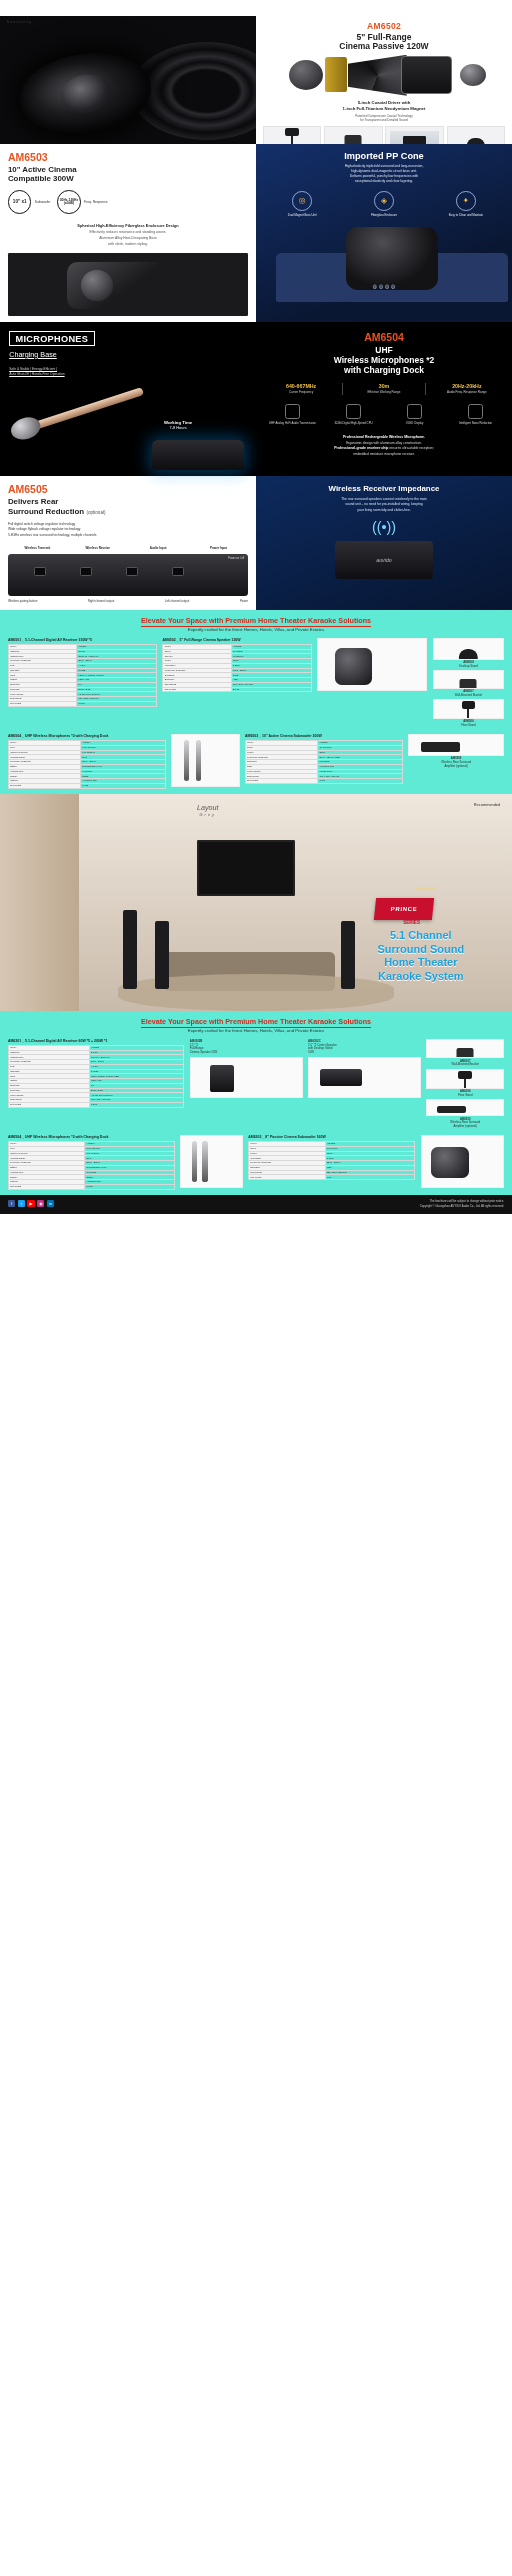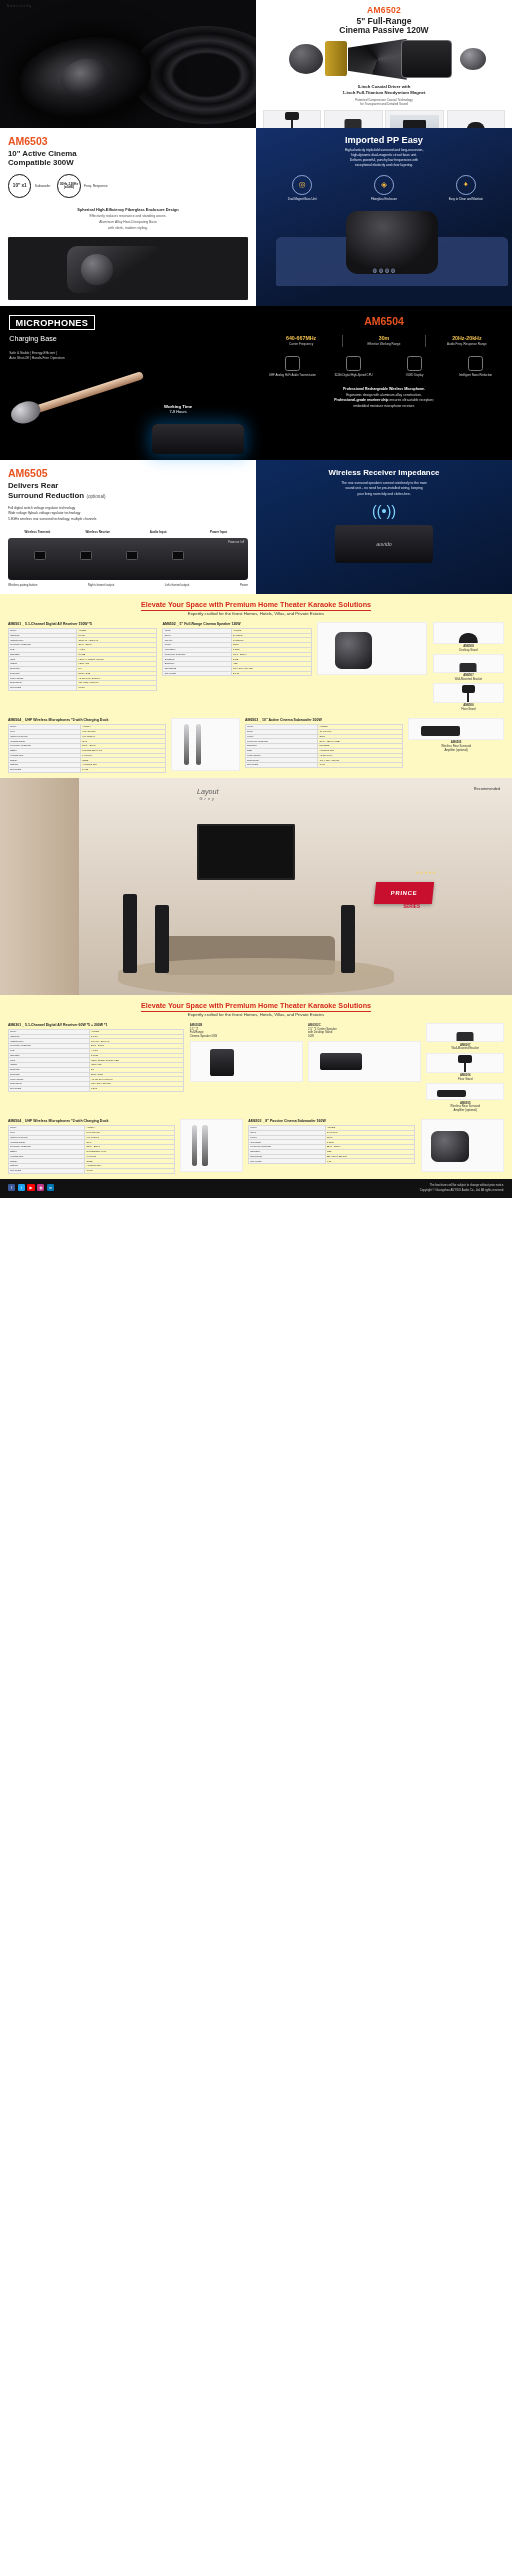--- a/index.html
+++ b/index.html
@@ -3,21 +3,21 @@
 <meta charset="utf-8">
 <style>
   * { box-sizing: border-box; margin:0; padding:0; }
   body {
     width: 512px;
     background: #ffffff;
     font-family: "Liberation Sans", sans-serif;
     color: #222;
     -webkit-font-smoothing: antialiased;
   }
-  .page { width:512px; position:relative; }
+  .page { width:512px; position:relative;margin-top:16px; }
 
   
   .sec-am6502 { display:flex; height:128px; }
   .s1-left {
     width:256px; background:#0b0b0d; position:relative; overflow:hidden;
   }
   .s1-left .watermark { position:absolute; top:2.6px; left:6.6px; color:#3a3a3a; font-size:3.9px; letter-spacing:0.7px;}
   .spk-cone {
     position:absolute; left:19.7px; top:38px; width:131px; height:79px;
     border-radius:50%/48%;
@@ -85,21 +85,21 @@
   .icon3 .it { flex:1; text-align:center; }
   .icon3 .ic { width:19.7px; height:19.7px; margin:0 auto; border-radius:50%; border:0.7px solid #8fa8d8; display:flex;align-items:center;justify-content:center;font-size:7.9px;color:#f4b942;}
   .icon3 .tx { font-size:2.8px; margin-top:2px; color:#e7edf9;}
   .s2-right .shot { margin-top:6.6px; height:79px; position:relative;}
   .s2-right .shot .sofa { position:absolute; left:11.8px; bottom:0; width:232px; height:49px; background:#2c3f70; border-radius:5.3px 5.3px 2px 2px; opacity:.85;}
   .s2-right .shot .subimg { position:absolute; left:82px; top:3.9px; width:92px; height:63px; border-radius:11.8px; background:radial-gradient(ellipse at 40% 25%,#4d4d52,#131316 65%);}
   .s2-right .dots { position:absolute; top:60px; left:0; right:0; display:flex; justify-content:center; gap:17px; font-size:5.3px; color:#9fb6e6;}
 
   
   .sec-mic { display:flex; background:#000; color:#fff; }
-  .s3-left { width:256px; padding:9.2px 9.2px; position:relative;}
+  .s3-left { width:256px; padding:9.2px 9.2px; position:relative;text-decoration:underline;}
   .s3-left .mtitle { font-size:9.2px; font-weight:bold; letter-spacing:0.3px; border:1.3px solid #fff; display:inline-block; padding:1.3px 5.3px;}
   .s3-left .msub { font-size:7.2px; margin-top:3.9px; }
   .s3-left .feat { font-size:3.3px; color:#ccc; margin-top:7.9px; line-height:1.6;}
   .mic-art { position:absolute; left:9.2px; top:72px; width:151px; height:39px; transform:rotate(-18deg);}
   .mic-art .body { position:absolute; left:26px; top:11.8px; width:112px; height:8.5px; border-radius:4.6px; background:linear-gradient(180deg,#f0d2b6,#a4785a);}
   .mic-art .head { position:absolute; left:0; top:5.3px; width:30px; height:21px; border-radius:50%; background:radial-gradient(circle at 35% 30%,#d8d8dc,#4a4a4e);}
   .s3-left .worktime { position:absolute; left:164px; top:98px; font-size:3.9px; text-align:center; }
   .s3-left .worktime b{display:block;font-size:4.3px;}
   .dock-art { position:absolute; left:152px; top:118px; width:92px; height:30px; background:linear-gradient(180deg,#2b2b30,#0e0e11); border-radius:5.3px; box-shadow:0 0 14.4px 3.9px rgba(0,150,255,.35);}
   .s3-right { width:256px; padding:9.2px 7.9px; }
@@ -129,21 +129,21 @@
   .amp-box .port { position:absolute; top:13px; width:11.8px; height:9.2px; background:#0a0a0c; border:0.7px solid #555; border-radius:1.3px;}
   .callouts { font-size:2.9px; color:#333; display:flex; justify-content:space-between; margin-top:3.3px; }
   .s4-right { width:256px; background:linear-gradient(160deg,#0d2a5e,#071530); color:#fff; padding:7.9px; }
   .s4-right h2 { font-size:7.9px; font-weight:bold; text-align:center;}
   .s4-right p { font-size:3.3px; text-align:center; margin-top:3.9px; line-height:1.6; color:#d9e3f6;}
   .wifi { text-align:center; font-size:14.4px; color:#7fd3ff; margin-top:6.6px;}
   .recv { margin:5.3px auto 0; width:98px; height:38px; background:linear-gradient(180deg,#2d2d33,#0e0e12); border-radius:3.9px; position:relative;}
   .recv .logo{ position:absolute; left:50%; top:50%; transform:translate(-50%,-50%); font-size:5.3px; color:#bbb; font-style:italic;}
 
   
-  .sheet { padding:6.6px 7.9px 5.3px; background:#fef9c3; }
+  .sheet { padding:6.6px 7.9px 5.3px; background:#5eead4; }
   .sheet h3 { text-align:center; color:#d42a1e; font-size:7.2px; font-weight:bold; }
   .sheet h3 .und { border-bottom:0.7px solid #d42a1e; padding-bottom:0.7px;}
   .sheet .sub { text-align:center; font-size:4.3px; color:#333; margin-top:2px; }
   .prod-grid { display:flex; gap:5.3px; margin-top:5.3px; }
   .prod { flex:1; }
   .prod .pname { font-size:3.5px; font-weight:bold; margin-bottom:2px;}
   .spec-table { width:100%; border-collapse:collapse; font-size:2.2px; }
   .spec-table td { border:0.7px solid #d8d8d8; padding:0.4px 1.3px; line-height:1.35; }
   .spec-table td.k { background:#f4f4f4; width:46%; }
   .imgbox { background:#fafafa; border:0.7px solid #eee; height:53px; position:relative; overflow:hidden;}
@@ -254,21 +254,21 @@
         <span>Spherical High-Efficiency Fiberglass Enclosure Design</span>
         <small>Effectively reduces resonance and standing waves.</small>
         <small>Aluminum Alloy Heat-Dissipating Base</small>
         <small>with sleek, modern styling.</small>
       </div>
       <div class="sub-photo">
           <div class="cab"></div>
         </div>
     </div>
     <div class="s2-right">
-      <h2>Imported PP Easy</h2>
+      <h2>Imported PP Cone</h2>
       <div class="lead">
         <span>High-elasticity triple-fold surround and long-excursion,</span><br>
         <span>high-dynamic dual-magnetic circuit bass unit.</span><br>
         <span>Delivers powerful, punchy low frequencies with</span><br>
         <span>exceptional elasticity and clear layering.</span>
       </div>
       <div class="icon3">
         <div class="it">
           <div class="ic">◎</div>
           <div class="tx">Dual Magnet Bass Unit</div>
@@ -303,20 +303,25 @@
           <div class="head"></div>
       </div>
       <div class="worktime">
         <b>Working Time</b>
         <span>7-8 Hours</span>
       </div>
       <div class="dock-art"></div>
     </div>
     <div class="s3-right" style="height:154px; position:relative;">
       <div class="model">AM6504</div>
+      <div class="title">
+        <span>UHF</span><br>
+        <span>Wireless Microphones *2</span><br>
+        <span>with Charging Dock</span>
+      </div>
       <div class="tri-spec">
         <div class="t">
           <div class="val">640-667MHz</div>
           <div class="lab">Carrier Frequency</div>
         </div>
         <div class="sep"></div>
         <div class="t">
           <div class="val">30m</div>
           <div class="lab">Effective Working Range</div>
         </div>
@@ -643,20 +648,26 @@
     <div class="sofa"></div>
     <div class="rug"></div>
     <div class="tower" style="left:123px;height:79px"></div>
     <div class="tower" style="left:155px;height:68px"></div>
     <div class="tower" style="left:341px;height:68px"></div>
     <div class="badge-ribbon">★★★★★</div>
     <div class="badge-prince">
       <span>PRINCE</span>
     </div>
     <div style="position:absolute;right:92px;top:126px;font-size:4.6px;color:#c8102e;font-weight:bold">SERIES</div>
+    <div class="headline">
+      <span>5.1 Channel</span><br>
+      <span>Surround Sound</span><br>
+      <span>Home Theater</span><br>
+      <span>Karaoke System</span>
+    </div>
   </section>
 
   <section class="sheet">
     <h3><span class="und">Elevate Your Space with Premium Home Theater Karaoke Solutions</span></h3>
     <div class="sub">Expertly crafted for the finest Homes, Hotels, Villas, and Private Estates</div>
 
     <div class="prod-grid">
       <div class="prod" style="flex:1.25">
         <div class="pname">AM6301 _ 5.1-Channel Digital AV Receiver 60W *5 + 200W *1</div>
         <table class="spec-table">

